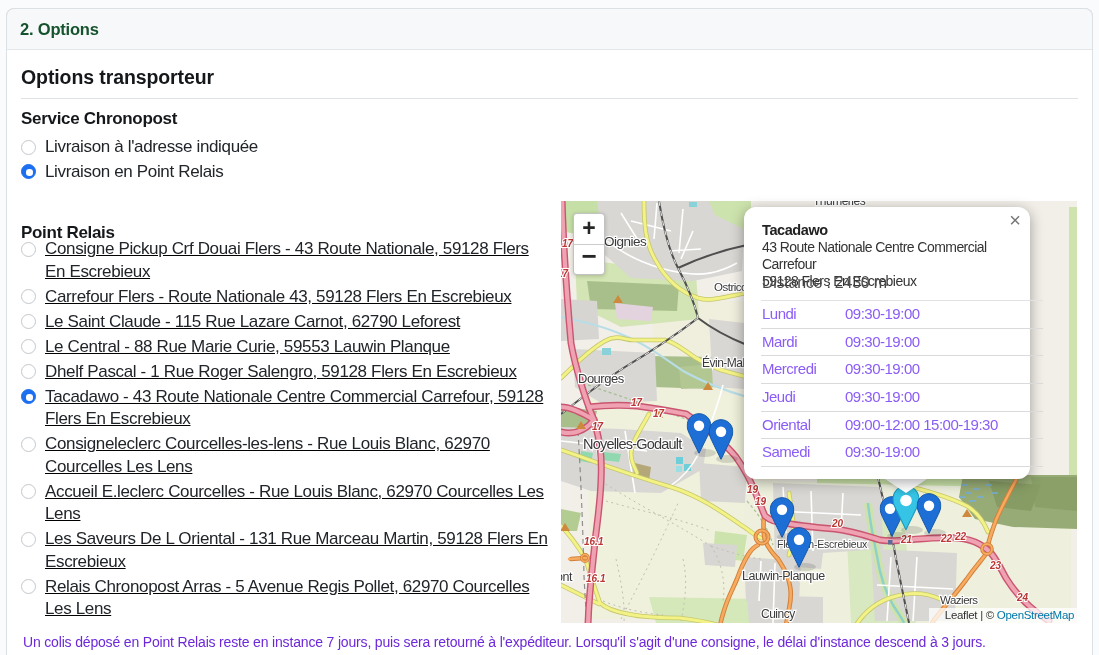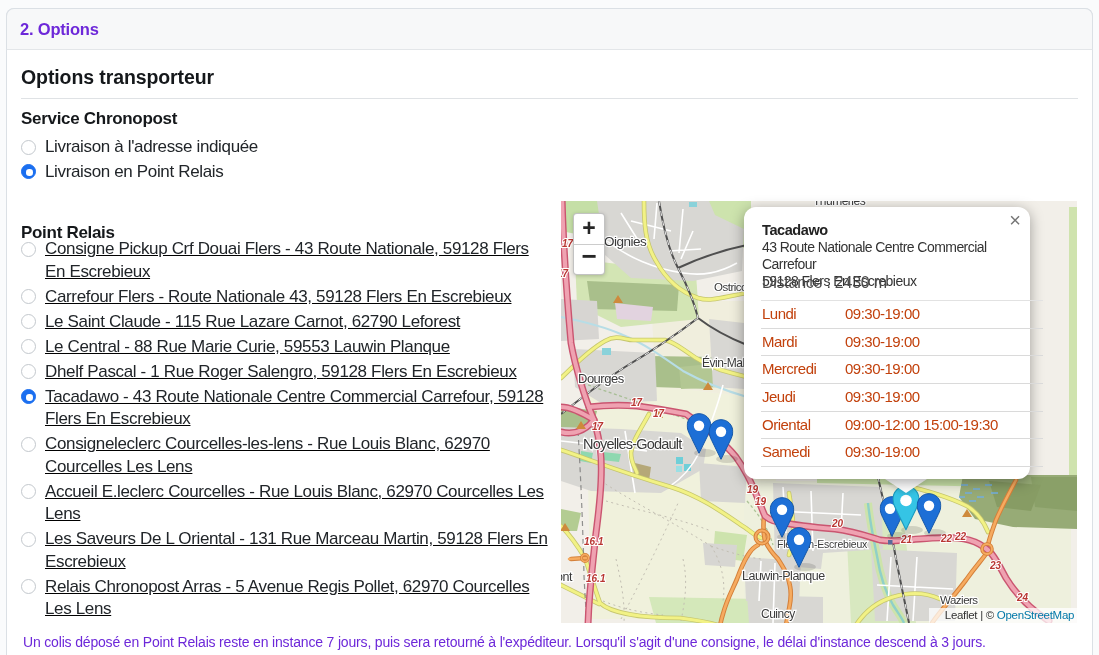--- a/index.html
+++ b/index.html
@@ -1,19 +1,19 @@
 <!DOCTYPE html>
 <html><head>
 <meta charset="utf-8">
 <style>
 html,body{margin:0;padding:0;background:#fafbfc;font-family:"Liberation Sans",sans-serif;}
 #page{position:relative;width:1099px;height:655px;overflow:hidden;background:#fafbfc;}
 .card{position:absolute;left:6px;top:8px;width:1085px;height:700px;border:1px solid #dbe0e5;border-radius:8px;background:#fff;}
 .card-header{position:absolute;left:6px;top:8px;width:1085px;height:40px;background:#f7f8f9;border:1px solid #dbe0e5;border-bottom:1px solid #e3e6e9;border-radius:8px 8px 0 0;}
-.card-header span{position:absolute;left:13px;top:11px;font-size:16.5px;font-weight:bold;color:#6d28d9;letter-spacing:-0.2px;}
+.card-header span{position:absolute;left:13px;top:11px;font-size:16.5px;font-weight:bold;color:#14532d;letter-spacing:-0.2px;}
 h1.optt{position:absolute;left:21px;top:66px;margin:0;font-size:19.5px;font-weight:bold;color:#15181b;letter-spacing:-0.1px;}
 .hr1{position:absolute;left:21px;top:98px;width:1057px;border-top:1px solid #dfe2e5;}
 .slabel{position:absolute;left:21px;font-size:17px;font-weight:bold;color:#15181b;letter-spacing:-0.3px;}
 .opt{position:relative;padding-left:24px;font-size:17px;letter-spacing:-0.35px;line-height:22.5px;color:#212529;}
 .radio{position:absolute;left:0;top:3.5px;width:15px;height:15px;border-radius:50%;background:#fff;border:1.4px solid #c3c8cd;box-sizing:border-box;}
 .radio.on{background:#1b6ff0;border-color:#1b6ff0;}
 .radio.on:after{content:"";position:absolute;left:4.3px;top:4.3px;width:6.4px;height:6.4px;border-radius:50%;background:#fff;}
 #svc1{position:absolute;left:21px;top:136px;}
 #svc2{position:absolute;left:21px;top:160.5px;}
 #plist{position:absolute;left:21px;top:238px;width:529px;text-decoration:underline;}
@@ -277,21 +277,21 @@
 </div>
 <div id="zoomctl" style="position:absolute;left:573px;top:213px;width:30px;height:60px;background:#fff;border:1px solid rgba(120,120,120,0.45);border-radius:4px;box-shadow:0 1px 4px rgba(0,0,0,0.2);z-index:5;">
 <div style="position:absolute;left:0;top:0;width:30px;height:30px;text-align:center;font-size:23px;font-weight:bold;color:#262626;line-height:28px;border-bottom:1px solid #ccc;">+</div>
 <div style="position:absolute;left:0;top:30px;width:30px;height:30px;text-align:center;font-size:26px;font-weight:bold;color:#262626;line-height:25px;">−</div>
 </div>
 <div id="ptip" style="position:absolute;left:885px;top:479px;width:0;height:0;border-left:21px solid transparent;border-right:21px solid transparent;border-top:14px solid #fff;filter:drop-shadow(0 2px 2px rgba(0,0,0,0.12));z-index:6;"></div>
 <div id="popup" style="position:absolute;left:744px;top:207px;width:286px;height:272px;background:#fff;border-radius:12px;box-shadow:0 3px 14px rgba(0,0,0,0.35);z-index:7;font-family:'Liberation Sans',sans-serif;color:#333;">
 <div style="position:absolute;left:18px;top:15px;font-size:14.5px;font-weight:bold;letter-spacing:-0.4px;color:#222;">Tacadawo</div>
 <div style="position:absolute;left:18px;top:32px;font-size:14px;letter-spacing:-0.55px;line-height:16.8px;color:#333;">43 Route Nationale Centre Commercial Carrefour<br>59128 Flers En Escrebieux</div>
 <div style="position:absolute;left:18px;top:67px;font-size:16px;letter-spacing:-0.25px;color:#4a4a4a;">Distance : 2430 m</div>
-<div id="hours" style="position:absolute;left:17px;top:93px;width:282px;font-size:15px;letter-spacing:-0.5px;color:#c2410c;">
+<div id="hours" style="position:absolute;left:17px;top:93px;width:282px;font-size:15px;letter-spacing:-0.5px;color:#8b5cf6;">
 <div class="hrow"><span>Lundi</span><span class="ht">09:30-19:00</span></div>
 <div class="hrow"><span>Mardi</span><span class="ht">09:30-19:00</span></div>
 <div class="hrow"><span>Mercredi</span><span class="ht">09:30-19:00</span></div>
 <div class="hrow"><span>Jeudi</span><span class="ht">09:30-19:00</span></div>
 <div class="hrow"><span>Oriental</span><span class="ht">09:00-12:00 15:00-19:30</span></div>
 <div class="hrow"><span>Samedi</span><span class="ht">09:30-19:00</span></div>
 </div>
 <div style="position:absolute;right:9px;top:2px;font-size:20px;color:#757575;">×</div>
 </div>
 <div id="attrib" style="position:absolute;left:929px;top:608px;width:148px;height:15px;background:rgba(255,255,255,0.75);z-index:5;font-size:11.5px;color:#333;text-align:right;line-height:15px;letter-spacing:-0.3px;">Leaflet | © <span style="color:#0078a8;">OpenStreetMap</span>&nbsp;</div>

